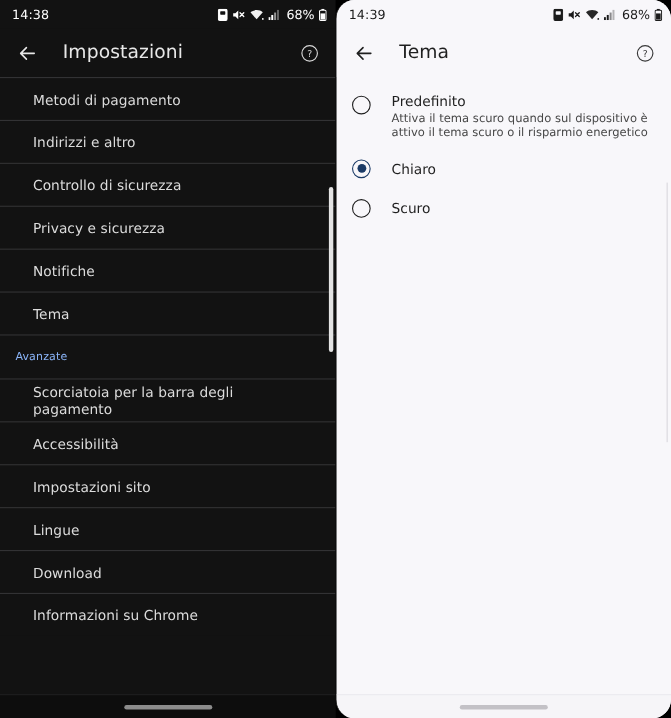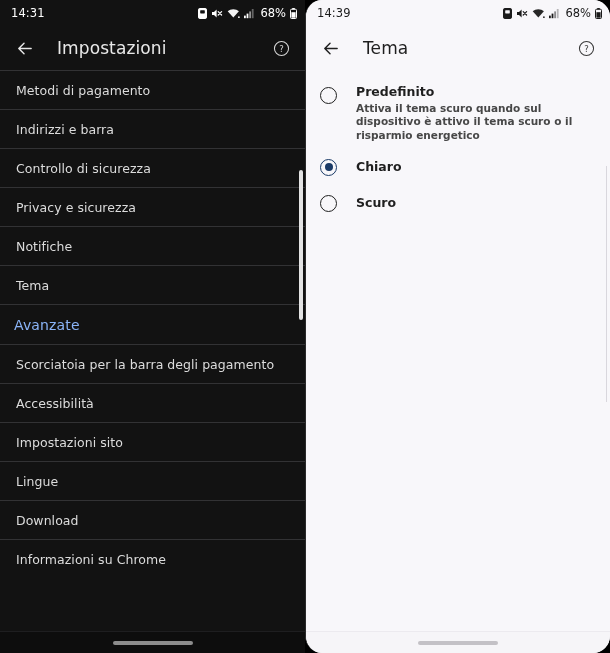--- a/index.html
+++ b/index.html
@@ -67,21 +67,21 @@
   .list-dark {
     position: relative;
     background: #121212;
   }
   .row {
     position: relative;
     height: 39px;
     display: flex;
     flex-direction: column;
     justify-content: center;
-    padding: 0 16px;
+    padding: 0 30px;
     border-top: 1px solid #323234;
   }
   .row:first-child { border-top: 1px solid #323234; }
   .row-title {
     font-size: 12.5px;
     color: #dcdcdc;
     letter-spacing: .05px;
   }
   .row.two-line { height: 44px; }
   .row-sub {
@@ -90,21 +90,21 @@
     margin-top: 2px;
   }
   .section-header {
     height: 40px;
     display: flex; align-items: center;
     padding: 0 14px;
     border-top: 1px solid #323234;
     background: #121212;
   }
   .section-header .sh-text {
-    font-size: 14px;
+    font-size: 10px;
     color: #8ab4f8;
     letter-spacing: .15px;
   }
   .row.no-border { border-top: none; }
 
   .scrollbar-left {
     position: absolute;
     right: 2px;
     top: 170px;
     width: 4px;
@@ -161,21 +161,21 @@
   .radio-outer.selected { border-color: #1a3a66; }
   .radio-outer.selected::after {
     content: "";
     position: absolute;
     left: 50%; top: 50%;
     transform: translate(-50%, -50%);
     width: 8px; height: 8px;
     border-radius: 50%;
     background: #1a3a66;
   }
-  .radio-texts { flex: 1 1 auto; min-width: 0; font-weight: bold; }
+  .radio-texts { flex: 1 1 auto; min-width: 0; }
   .radio-label {
     font-size: 12.5px;
     color: #1f1f1f;
     line-height: 1.25;
   }
   .radio-desc {
     font-size: 10.5px;
     color: #474747;
     line-height: 1.32;
     margin-top: 2px;
@@ -194,21 +194,21 @@
   .nav-bar.light .nav-pill { background: #c3c1c6; }
 </style>
 </head>
 <body>
 
 <div class="screen">
 
   <div class="panel-left">
 
     <div class="status-bar dark">
-      <div class="status-time">14:31</div>
+      <div class="status-time">14:38</div>
       <div class="status-icons">
         <span class="si">
           <svg width="9" height="11" viewBox="0 0 9 11">
               <rect x="0.5" y="0.5" width="8" height="10" rx="1.3" fill="#fff" stroke="#fff"></rect>
               <rect x="2.2" y="2.2" width="4.6" height="3.2" rx="0.6" fill="#121212"></rect>
             </svg>
         </span>
         <span class="si">
           <svg width="12" height="11" viewBox="0 0 12 11">
               <path d="M1 4h2l2.6-2.4v7.8L3 7H1z" fill="#fff"></path>
@@ -255,21 +255,21 @@
       </div>
     </div>
 
     <div class="list-dark">
 
       <div class="row">
         <div class="row-title">Metodi di pagamento</div>
       </div>
 
       <div class="row">
-        <div class="row-title">Indirizzi e barra</div>
+        <div class="row-title">Indirizzi e altro</div>
       </div>
 
       <div class="row">
         <div class="row-title">Controllo di sicurezza</div>
       </div>
 
       <div class="row">
         <div class="row-title">Privacy e sicurezza</div>
       </div>
 

